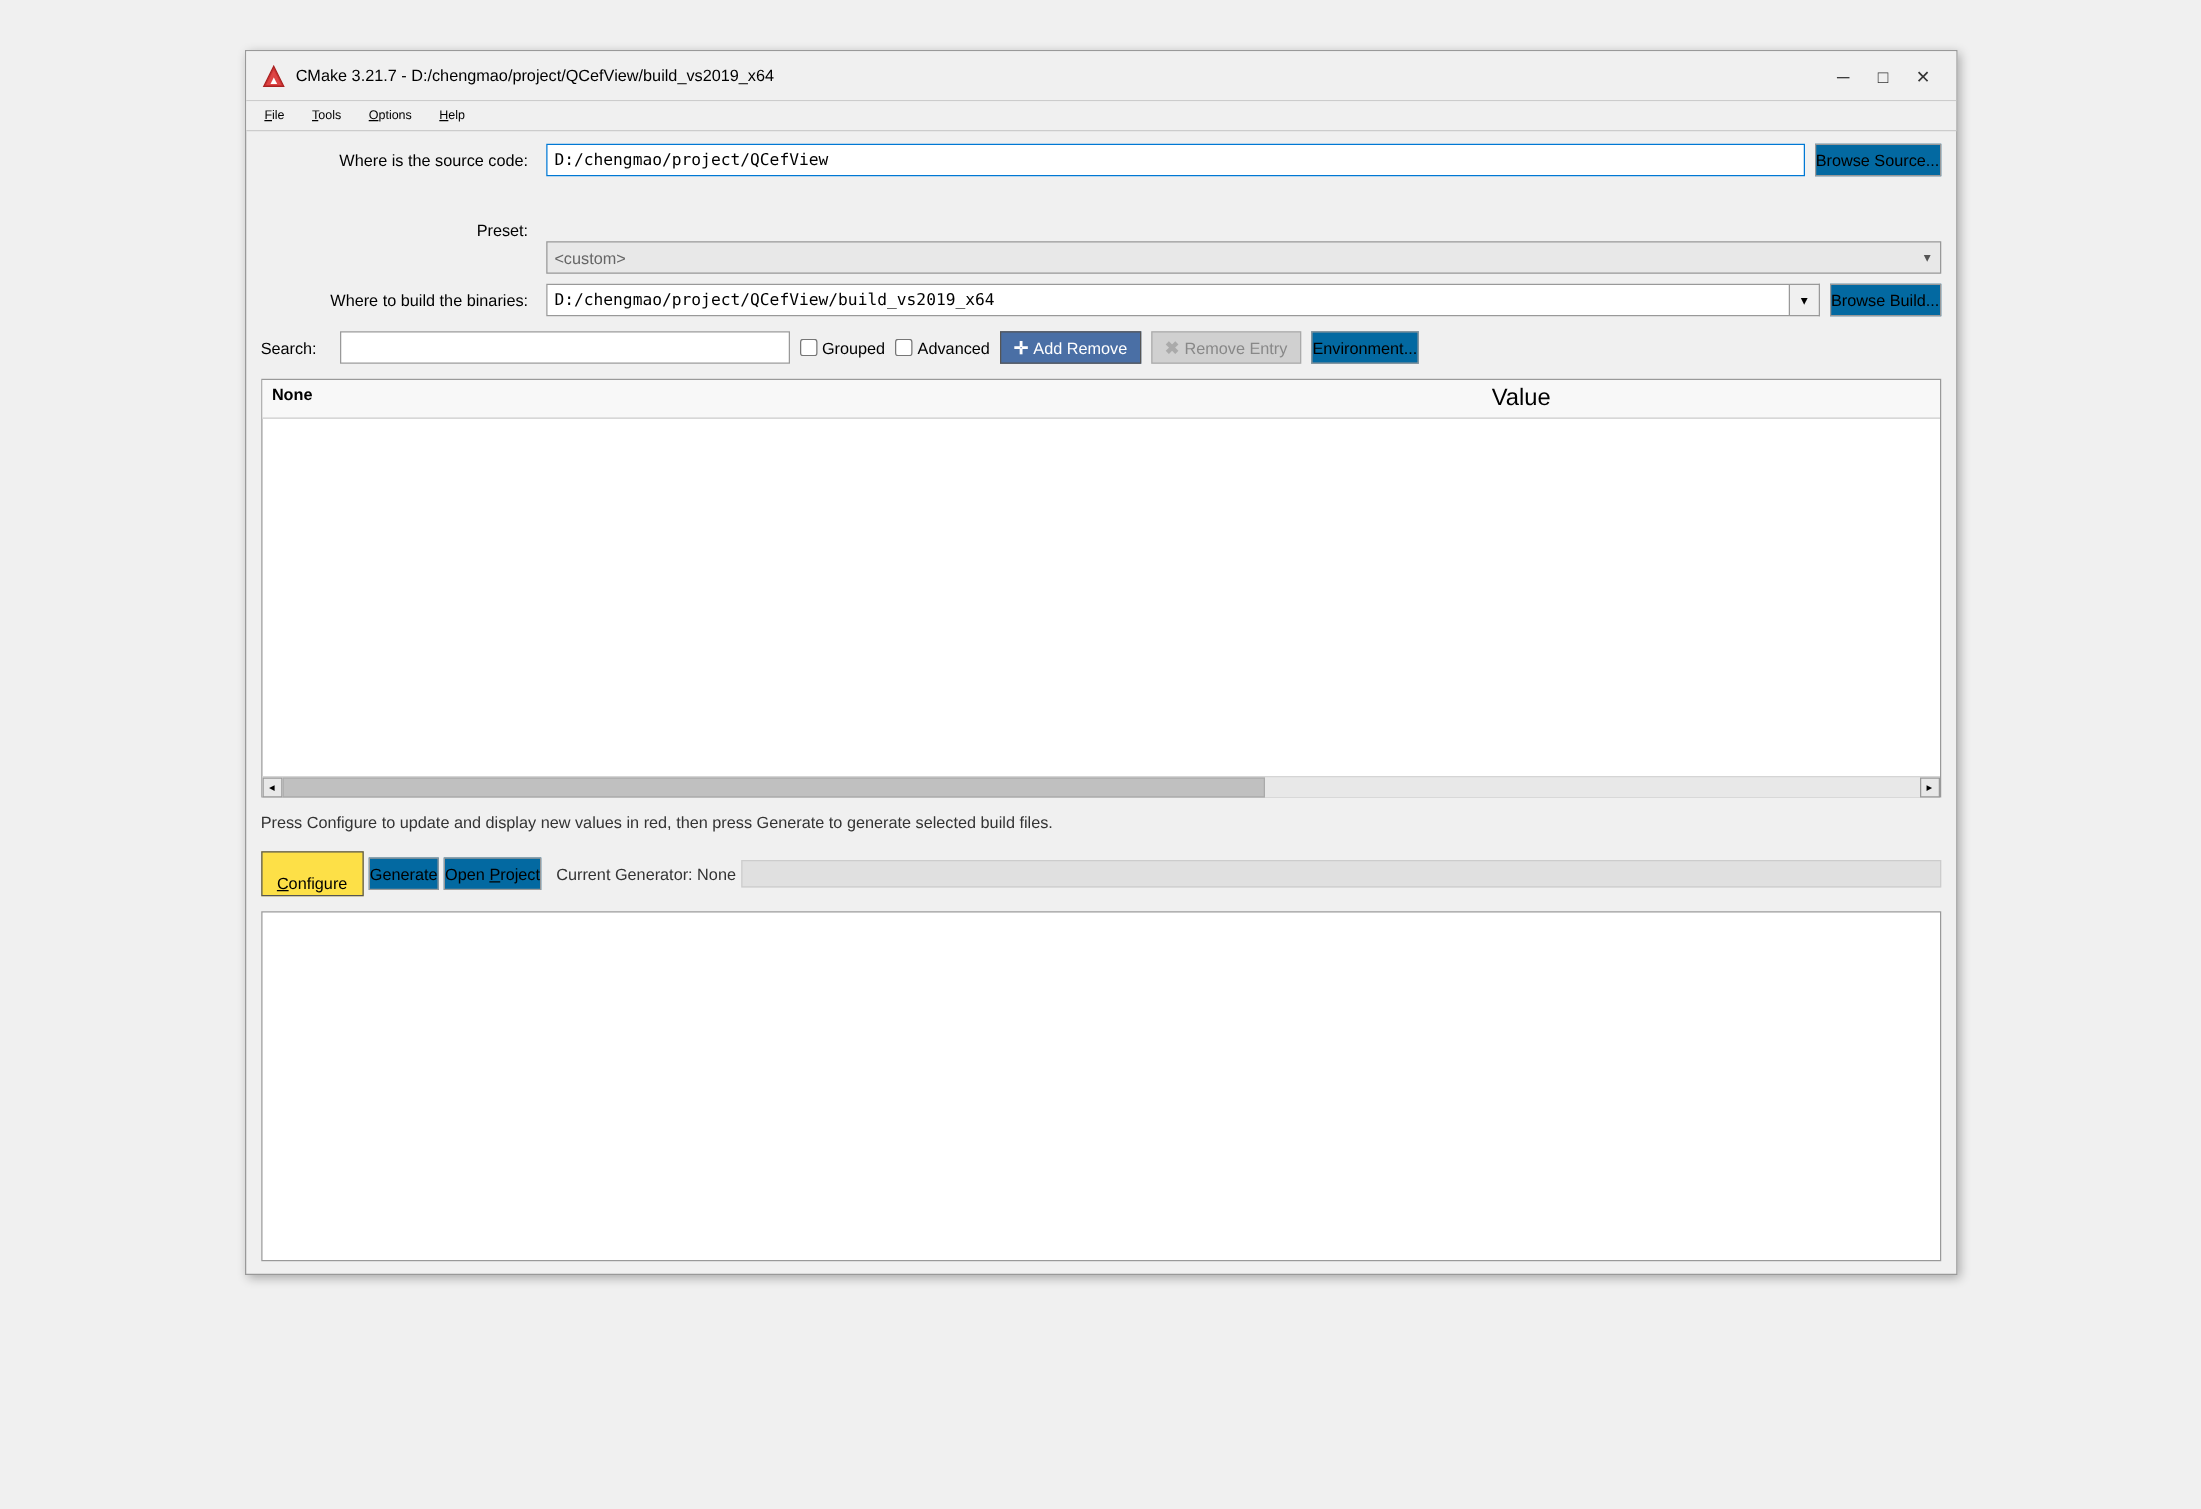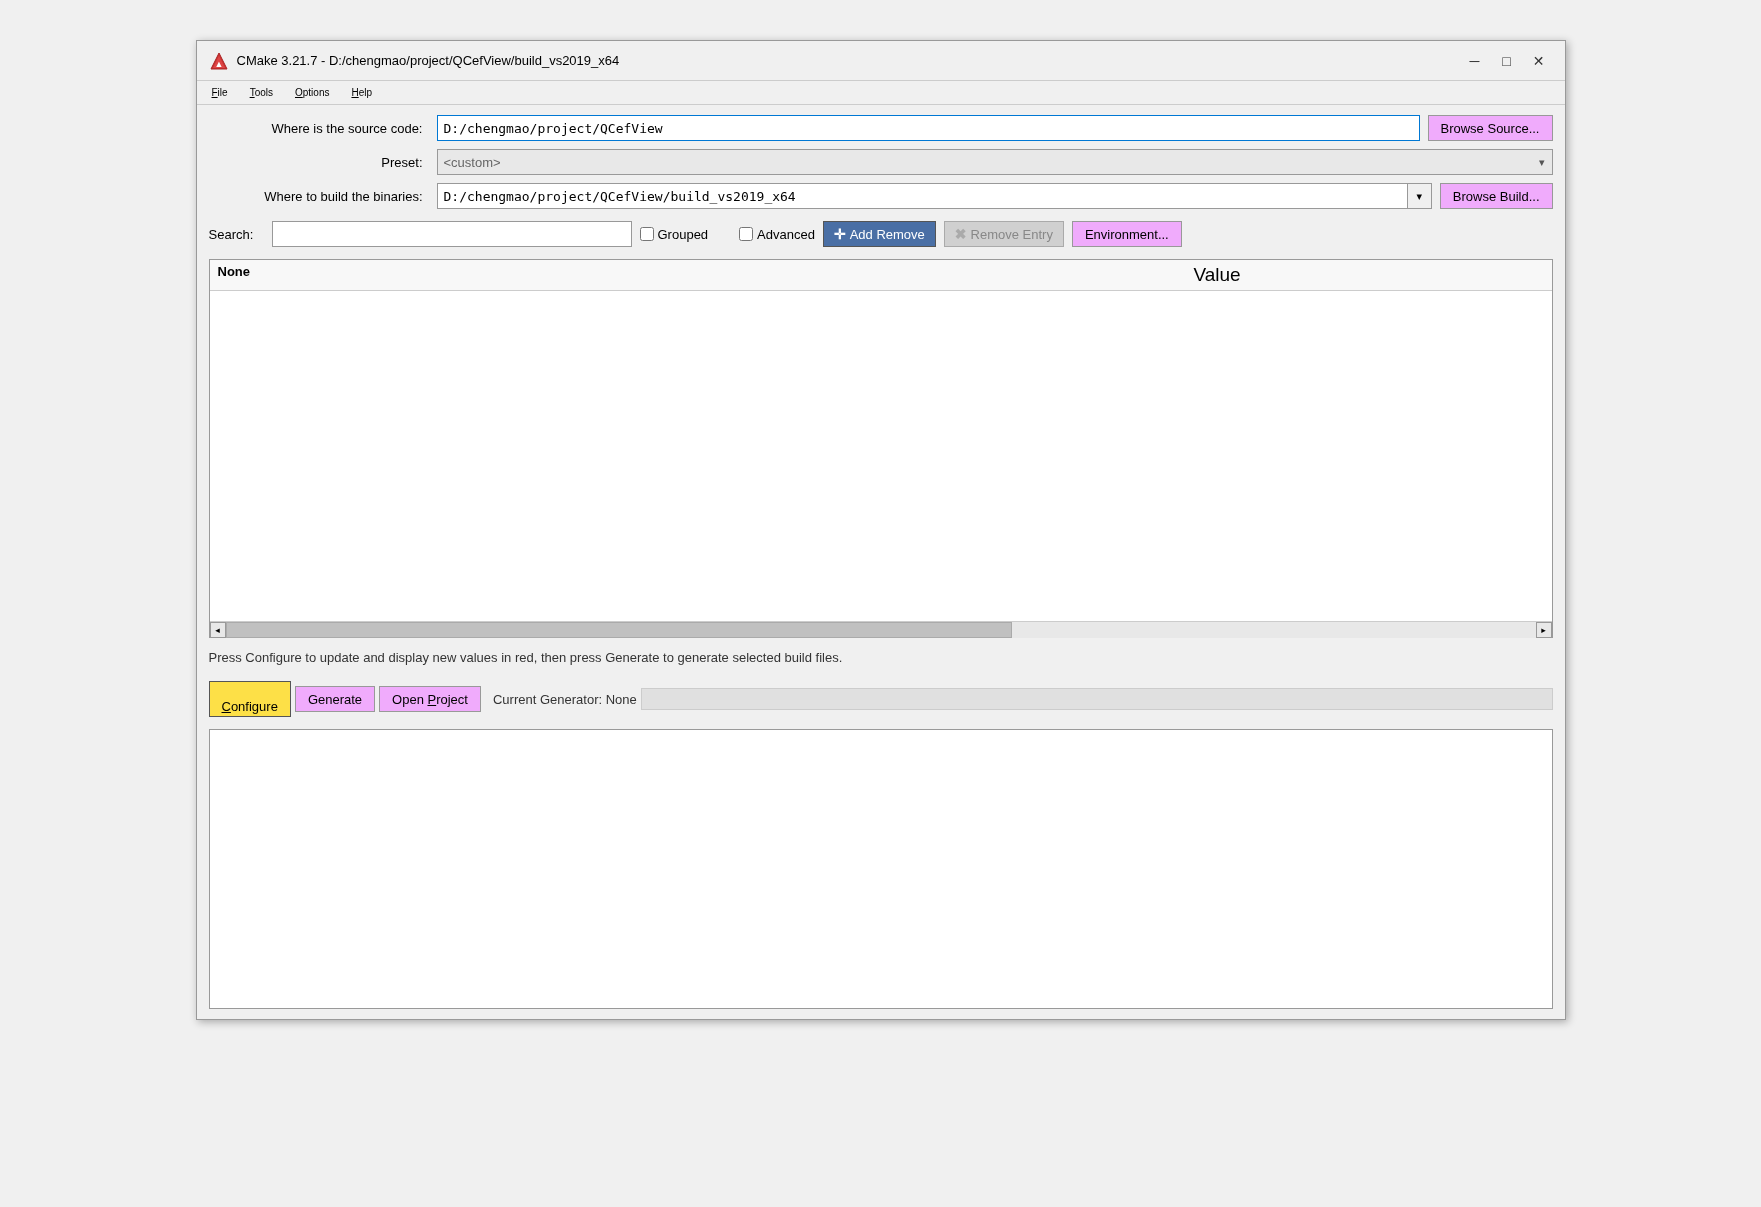--- a/index.html
+++ b/index.html
@@ -111,20 +111,21 @@
       padding: 2px 6px;
       font-size: 13px;
       font-family: 'Consolas', monospace;
       background: #fff;
       outline: none;
     }
 
     .select-wrapper {
       flex: 1;
       position: relative;
+      margin-top: 44px;
     }
 
     .select-wrapper select {
       width: 100%;
       height: 26px;
       border: 1px solid #999;
       padding: 2px 6px;
       font-size: 13px;
       background: #e8e8e8;
       color: #666;
@@ -139,23 +140,23 @@
       right: 8px;
       top: 50%;
       transform: translateY(-50%);
       pointer-events: none;
       font-size: 11px;
       color: #555;
     }
 
     .btn {
       height: 26px;
-      padding: 2px 12px;
-      border: 1px solid #999;
-      background: #f0abfc;
+      padding: 2px 0;
+      border: 1px solid #999;
+      background: #0369a1;
       cursor: pointer;
       font-size: 13px;
       font-family: 'Segoe UI', Tahoma, Geneva, Verdana, sans-serif;
       white-space: nowrap;
     }
 
     .btn:disabled {
       color: #999;
       cursor: default;
     }
@@ -202,21 +203,21 @@
       border: 1px solid #999;
       padding: 2px 6px;
       font-size: 13px;
       background: #fff;
       outline: none;
     }
 
     .checkbox-group {
       display: flex;
       align-items: center;
-      gap: 31px;
+      gap: 8px;
     }
 
     .checkbox-item {
       display: flex;
       align-items: center;
       gap: 4px;
       cursor: pointer;
     }
 
     .checkbox-item input[type="checkbox"] {

